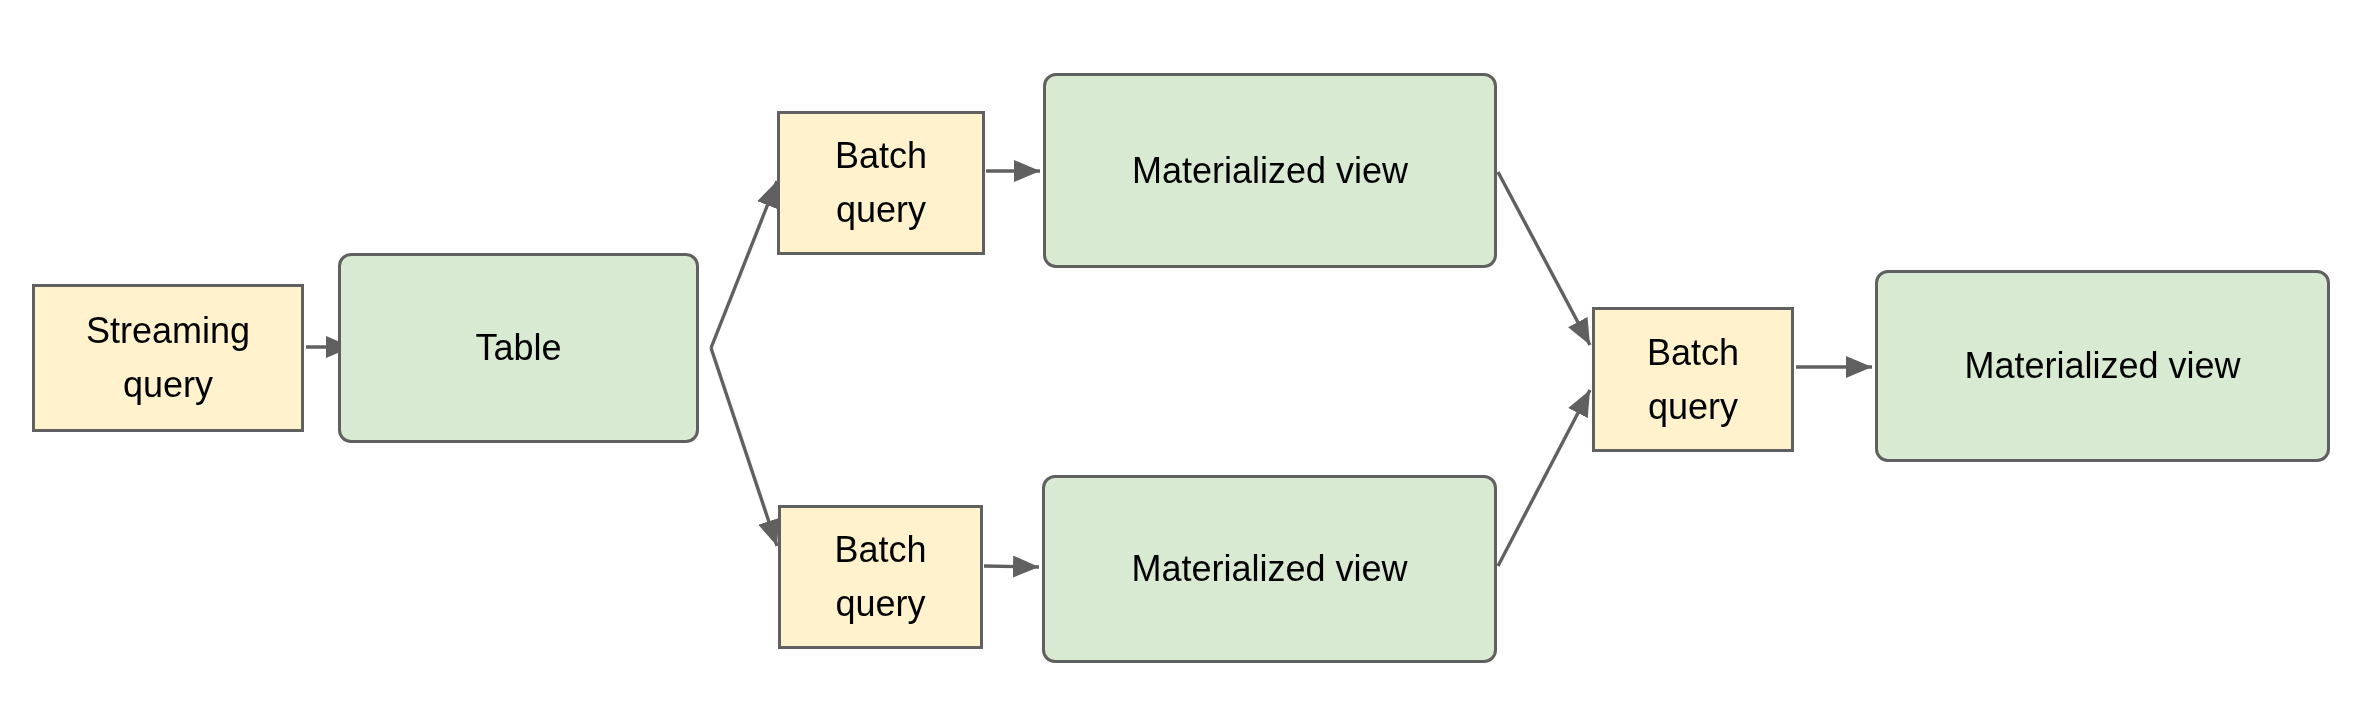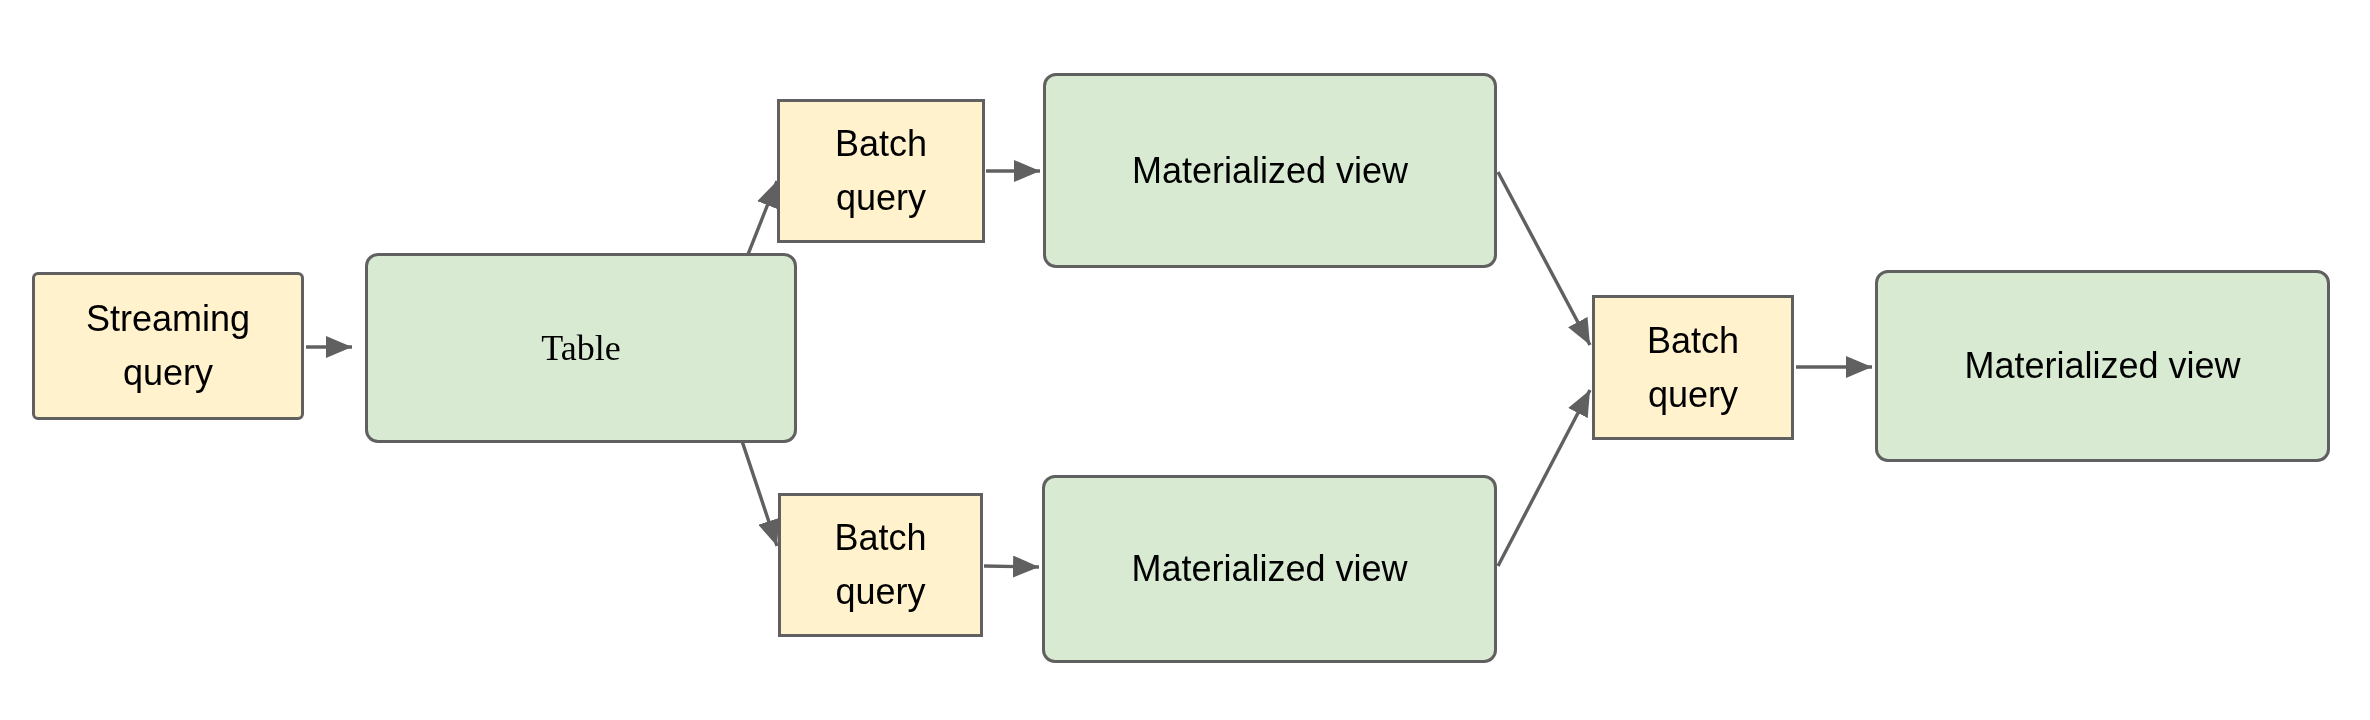--- a/index.html
+++ b/index.html
@@ -39,20 +39,21 @@
     display: flex;
     align-items: center;
     justify-content: center;
     text-align: center;
     color: var(--text, #000000);
     font-size: 36px;
     line-height: 1.5;
   }
   .query-node {
     background: var(--query-fill, #fff2cc);
+    margin-top: 12px;
   }
   .data-node {
     background: var(--data-fill, #d9ead3);
     border-radius: 13px;
   }
   
   .query-node .label {
     width: min-content;
     margin: 0 auto;
   }
@@ -74,25 +75,25 @@
     <line class="edge" x1="306" y1="347" x2="352" y2="347" marker-end="url(#arrow)"></line>
     <line class="edge" x1="711" y1="348" x2="777" y2="181" marker-end="url(#arrow)"></line>
     <line class="edge" x1="711" y1="348" x2="777" y2="546" marker-end="url(#arrow)"></line>
     <line class="edge" x1="986" y1="171" x2="1040" y2="171" marker-end="url(#arrow)"></line>
     <line class="edge" x1="984" y1="566" x2="1039" y2="567" marker-end="url(#arrow)"></line>
     <line class="edge" x1="1498" y1="172" x2="1590" y2="345" marker-end="url(#arrow)"></line>
     <line class="edge" x1="1498" y1="566" x2="1590" y2="390" marker-end="url(#arrow)"></line>
     <line class="edge" x1="1796" y1="367" x2="1872" y2="367" marker-end="url(#arrow)"></line>
   </svg>
 
-  <div class="node query-node" style="left:32px; top:272px; width:272px; height:148px;border-radius:6px;">
+  <div class="node query-node" style="left:32px; top:272px; width:272px; height:148px;">
     <span class="label">Streaming query</span>
   </div>
 
-  <div class="node data-node" style="left:365px; top:253px; width:432px; height:190px;font-family:Liberation Serif, serif;">
+  <div class="node data-node" style="left:338px; top:253px; width:361px; height:190px;">
     <span class="label">Table</span>
   </div>
 
   <div class="node query-node" style="left:777px; top:99px; width:208px; height:144px;">
     <span class="label">Batch query</span>
   </div>
 
   <div class="node data-node" style="left:1043px; top:73px; width:454px; height:195px;">
     <span class="label">Materialized view</span>
   </div>

